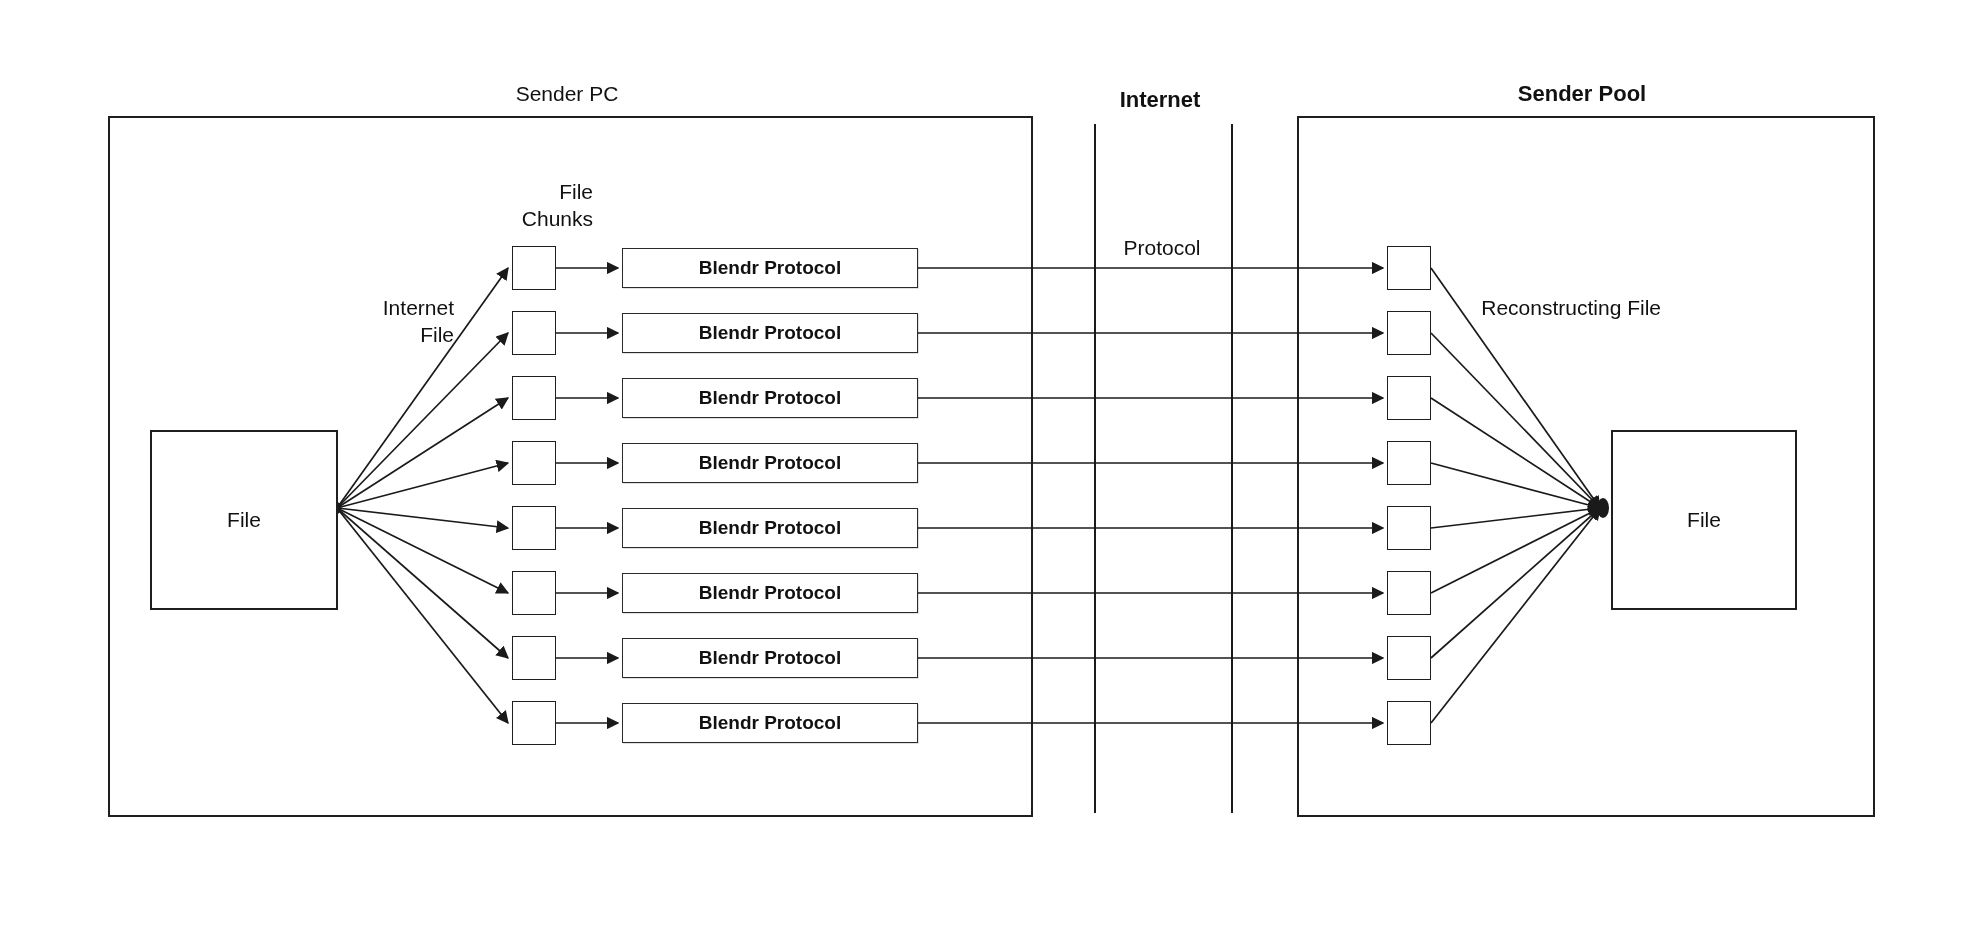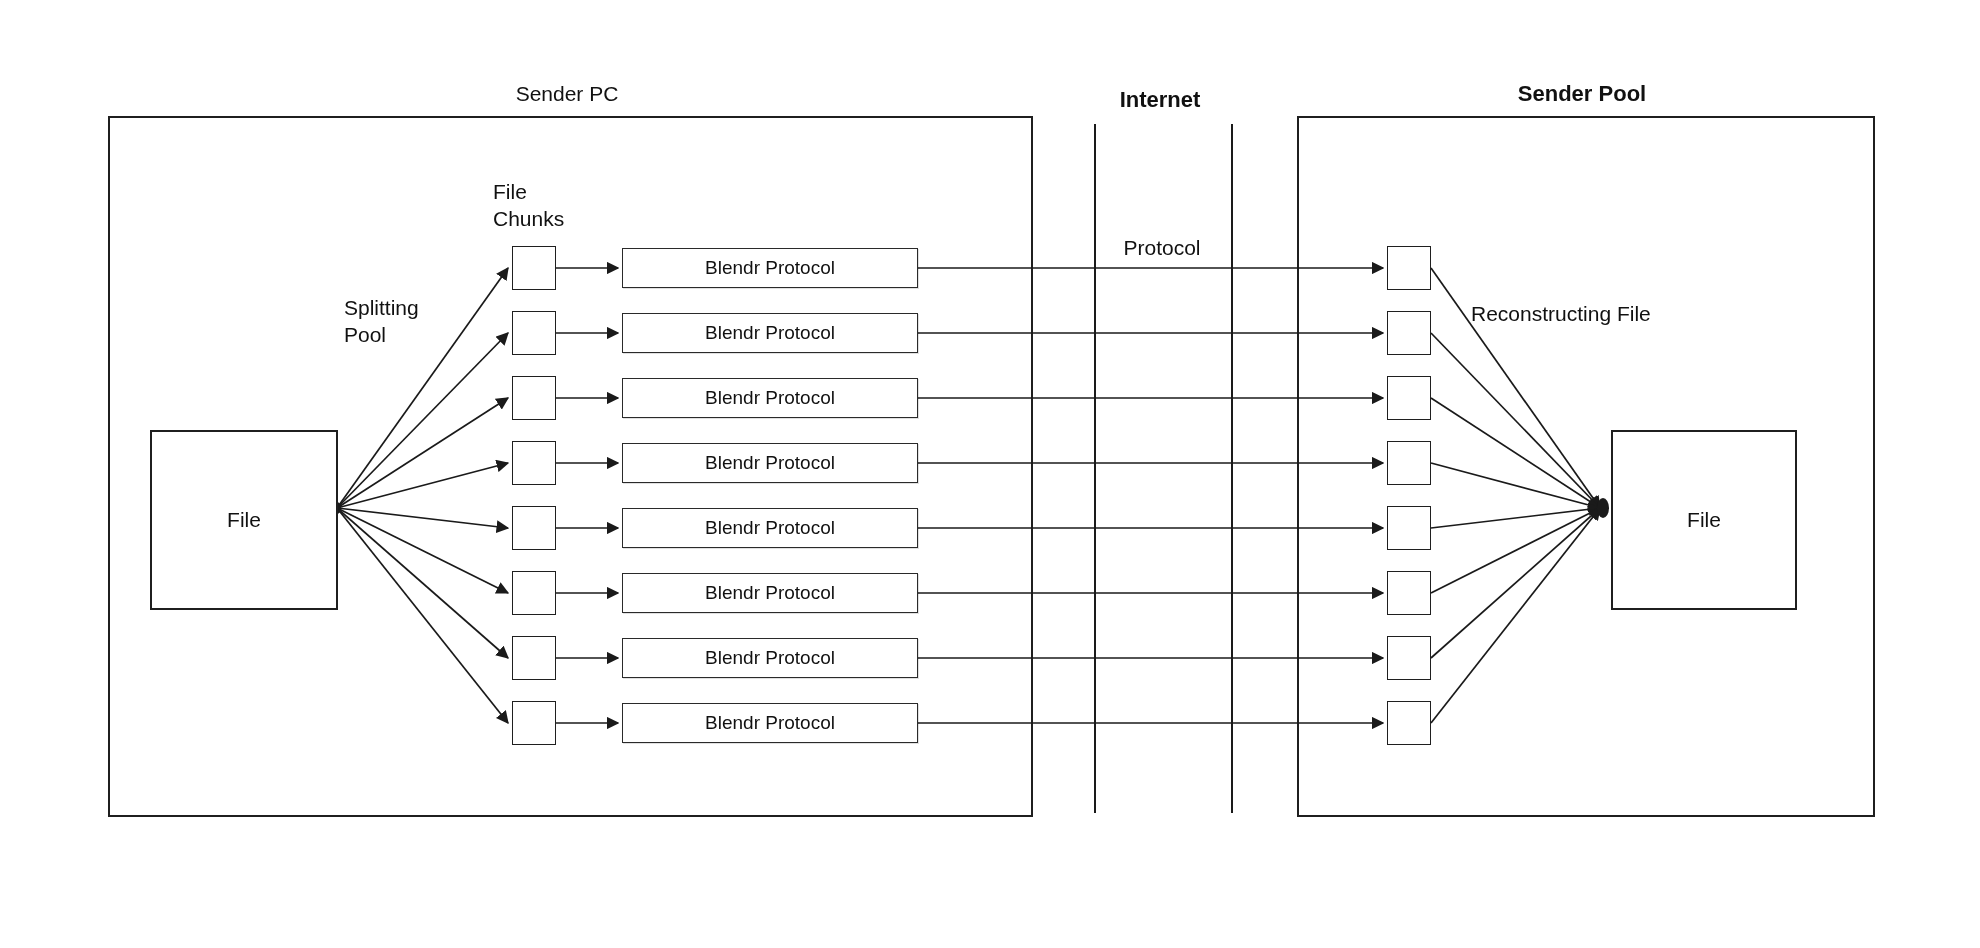--- a/index.html
+++ b/index.html
@@ -45,29 +45,29 @@
   }
   .proto {
     position: absolute;
     width: 296px; height: 40px;
     border: 1.3px solid #2a2a2a;
     background: #ffffff;
     box-sizing: border-box;
     display: flex;
     align-items: center;
     justify-content: center;
-    font-weight: normal;
+    font-weight: bold;
     font-size: 19px;
     z-index: 2;
     box-shadow: 1px 1px 0 rgba(0,0,0,0.12);
   }
   .lbl {
     position: absolute;
     transform: translateX(-50%);
-    text-align: left;
+    text-align: right;
     font-size: 21px;
     line-height: 1.3;
     z-index: 3;
     white-space: normal;
   }
   .lbl.bold { font-weight: bold; font-size: 22px; }
 </style>
 </head>
 <body>
 
@@ -123,23 +123,23 @@
   </svg>
 
   <div class="group-box" style="left:108px; top:116px; width:921px; height:697px;"></div>
   <div class="group-box" style="left:1297px; top:116px; width:574px; height:697px;"></div>
 
   <div class="lbl" style="left:567px; top:80px;">Sender PC</div>
   <div class="lbl bold" style="left:1160px; top:86px;">Internet</div>
   <div class="lbl bold" style="left:1582px; top:80px;">Sender Pool</div>
 
   <div class="lbl" style="left:543px; top:178px; width:100px;">File Chunks</div>
-  <div class="lbl" style="left:399px; top:294px; width:110px;">Splitting Pool</div>
+  <div class="lbl" style="left:399px; top:294px; width:110px;">Internet File</div>
   <div class="lbl" style="left:1162px; top:234px;">Protocol</div>
-  <div class="lbl" style="left:1566px; top:300px; width:190px;">Reconstructing File</div>
+  <div class="lbl" style="left:1566px; top:294px; width:190px;">Reconstructing File</div>
 
   <div class="file-box" style="left:150px; top:420px; width:184px; height:176px;">
     <span>File</span>
   </div>
   <div class="file-box" style="left:1611px; top:420px; width:182px; height:176px;">
     <span>File</span>
   </div>
 
 <div class="chunk" style="left: 512px; top: 246px;"></div>
     <div class="proto" style="left: 622px; top: 248px;">Blendr Protocol</div>

